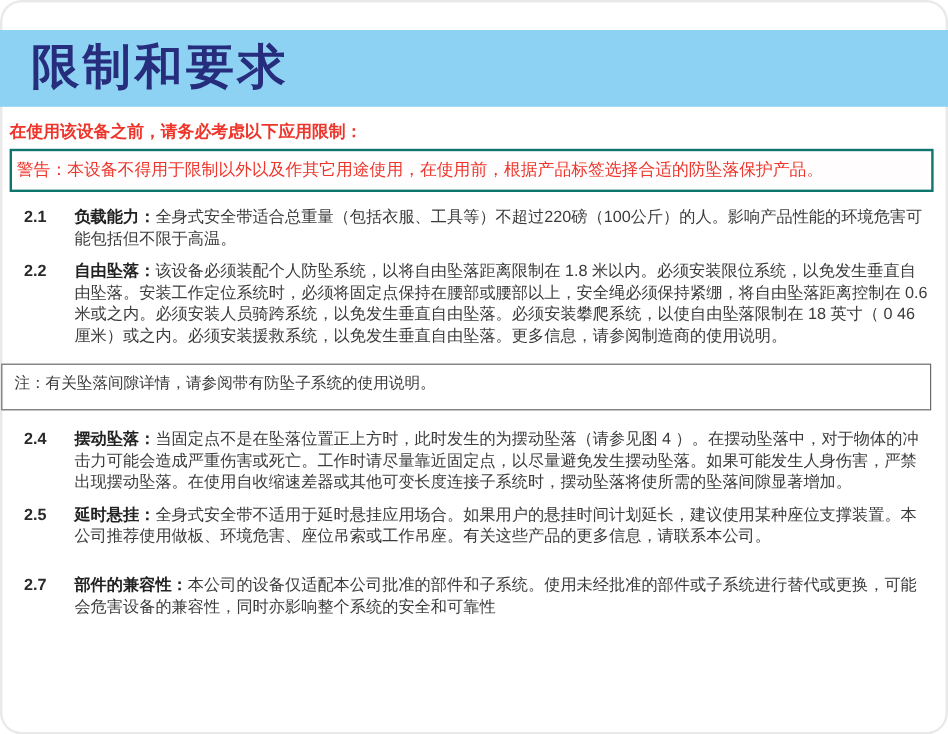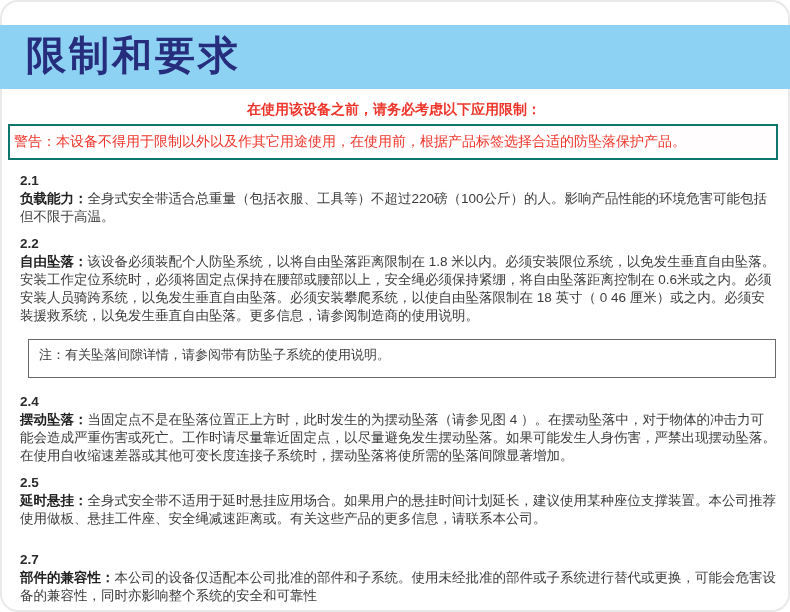--- a/index.html
+++ b/index.html
@@ -8,36 +8,36 @@
     position:relative;width:790px;height:612px;background:#ffffff;
     border-radius:18px;box-shadow:inset 0 0 0 2px #e9e9e9;overflow:hidden;box-sizing:border-box;
   }
   .header-bar{
     margin-top:25px;height:64px;background:#8ed2f3;display:flex;align-items:center;
   }
   .page-title{
     margin:0 0 4px 26px;font-size:40px;font-weight:bold;color:#272d7d;letter-spacing:3px;
   }
   .intro-line{
-    margin:12px 10px 5px 8px;font-size:14px;font-weight:bold;color:#ee352b;text-align:center;
+    margin:12px 10px 5px 8px;font-size:14px;font-weight:bold;color:#ee352b;
   }
   .warning-box{
     margin:0 12px 12px 8px;border:2px solid #0f766e;color:#ee352b;
     font-size:14px;line-height:1.45;padding:5px 10px 7px 4px;background:#fffdfd;
   }
   .sections{margin-top:9px;}
   .section{
     display:flex;padding:0 14px 0 20px;margin-bottom:9px;
-    font-size:13.5px;line-height:18px;color:#3b3b3b;flex-direction:column;
+    font-size:13.5px;line-height:18px;color:#3b3b3b;
   }
   .section .num{flex:none;width:42px;font-weight:bold;color:#2a2a2a;font-size:13.5px;}
   .section .text{flex:1;}
   .section .hd{font-weight:bold;color:#222222;text-align:right;}
   .note-box{
-    margin:14px 14px 15px 28px;border:1px solid #6a6a6a;background:#fff;
+    margin:14px 14px 15px 1px;border:1px solid #6a6a6a;background:#fff;
     padding:6px 10px 13px 10px;font-size:13px;line-height:18px;color:#3b3b3b;
   }
   .gap-before{margin-top:23px;}
 </style>
 </head>
 <body>
 
 <div class="page">
 
   <div class="header-bar">
@@ -67,21 +67,21 @@
       <span>注：有关坠落间隙详情，请参阅带有防坠子系统的使用说明。</span>
     </div>
 
     <div class="section">
       <span class="num">2.4</span>
       <span class="text"><span class="hd">摆动坠落：</span><span>当固定点不是在坠落位置正上方时，此时发生的为摆动坠落（请参见图 4 ）。在摆动坠落中，对于物体的冲击力可能会造成严重伤害或死亡。工作时请尽量靠近固定点，以尽量避免发生摆动坠落。如果可能发生人身伤害，严禁出现摆动坠落。在使用自收缩速差器或其他可变长度连接子系统时，摆动坠落将使所需的坠落间隙显著增加。</span></span>
     </div>
 
     <div class="section">
       <span class="num">2.5</span>
-      <span class="text"><span class="hd">延时悬挂：</span><span>全身式安全带不适用于延时悬挂应用场合。如果用户的悬挂时间计划延长，建议使用某种座位支撑装置。本公司推荐使用做板、悬挂工件座、安全绳减速距离或。有关这些产品的更多信息，请联系本公司。</span></span>
+      <span class="text"><span class="hd">延时悬挂：</span><span>全身式安全带不适用于延时悬挂应用场合。如果用户的悬挂时间计划延长，建议使用某种座位支撑装置。本公司推荐使用做板、环境危害、座位吊索或工作吊座。有关这些产品的更多信息，请联系本公司。</span></span>
     </div>
 
 
     <div class="section gap-before">
       <span class="num">2.7</span>
       <span class="text"><span class="hd">部件的兼容性：</span><span>本公司的设备仅适配本公司批准的部件和子系统。使用未经批准的部件或子系统进行替代或更换，可能会危害设备的兼容性，同时亦影响整个系统的安全和可靠性</span></span>
     </div>
 
   </div>
 </div>

